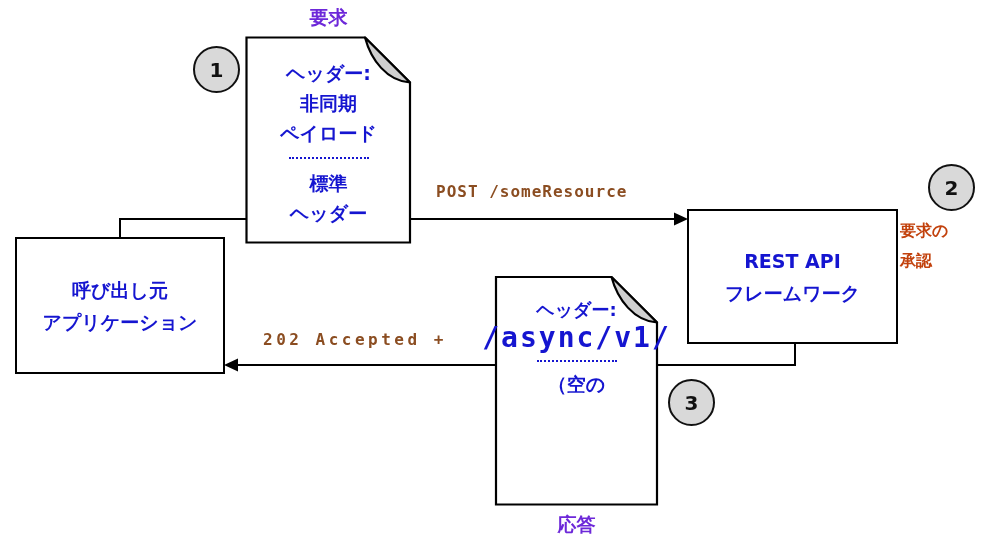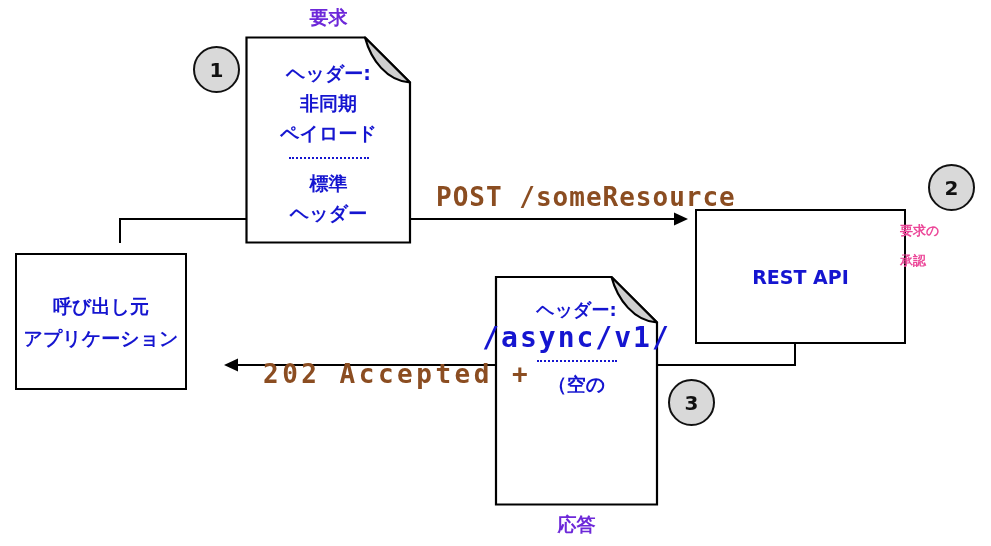--- a/index.html
+++ b/index.html
@@ -78,28 +78,28 @@
     font-weight: bold;
     text-align: center;
     white-space: nowrap;
   }
   .arrow-label {
     position: absolute;
     z-index: 3;
     color: #8b4d21;
     font-family: "DejaVu Sans Mono", monospace;
     font-weight: bold;
-    font-size: 26px;
+    font-size: 16px;
     white-space: nowrap;
   }
   .step-label {
     position: absolute;
     z-index: 3;
-    color: #ec4899;
-    font-size: 13px;
+    color: #c2410c;
+    font-size: 16px;
     font-weight: 600;
     line-height: 30px;
     white-space: nowrap;
     font-family: Liberation Serif, serif;
   }
 </style>
 </head>
 <body>
 
 <div class="canvas">
@@ -126,38 +126,39 @@
     <div class="jp">標準</div>
     <div class="jp">ヘッダー</div>
   </div>
 
   <div class="step-circle" style="left:193px; top:46px;">
     <span>1</span>
   </div>
 
   <div class="arrow-label" style="left:436px; top:182px; letter-spacing:1px;">POST /someResource</div>
 
-  <div class="proc-box" style="left:15px; top:253px; width:172px; height:137px;">
+  <div class="proc-box" style="left:15px; top:237px; width:210px; height:137px;">
     <div>呼び出し元</div>
     <div>アプリケーション</div>
   </div>
 
-  <div class="proc-box" style="left:687px; top:209px; width:211px; height:135px;margin-left:8px;">
+  <div class="proc-box" style="left:687px; top:209px; width:211px; height:135px;">
     <div>REST API</div>
+    <div>フレームワーク</div>
   </div>
 
   <div class="step-circle" style="left:928px; top:164px;">
     <span>2</span>
   </div>
   <div class="step-label" style="left:900px; top:216px;">
     <div>要求の</div>
     <div>承認</div>
   </div>
 
-  <div class="arrow-label" style="left:263px; top:330px; letter-spacing:3.5px;margin-top:29px;">202 Accepted +</div>
+  <div class="arrow-label" style="left:263px; top:330px; letter-spacing:3.5px;">202 Accepted +</div>
 
   <svg class="shape-svg" style="left:494px; top:275px;" width="166" height="232" viewBox="0 0 166 232">
     <path d="M2,2 L117.5,2 L163,47.5 L163,229.5 L2,229.5 Z" fill="#ffffff" stroke="#000000" stroke-width="2.2"></path>
     <path d="M117.5,2 L163,47.5 C140,46 123.5,24.5 117.5,2 Z" fill="#cfcfcf" stroke="#000000" stroke-width="2.2" stroke-linejoin="round"></path>
   </svg>
 
   <div class="doc-text" style="left:496px; top:277px; width:161px; height:227px; padding-top:20px;">
     <div class="jp-sm">ヘッダー:</div>
     <div class="mono">/async/v1/</div>
     <div class="dotted-sep" style="margin:7px 0;"></div>

